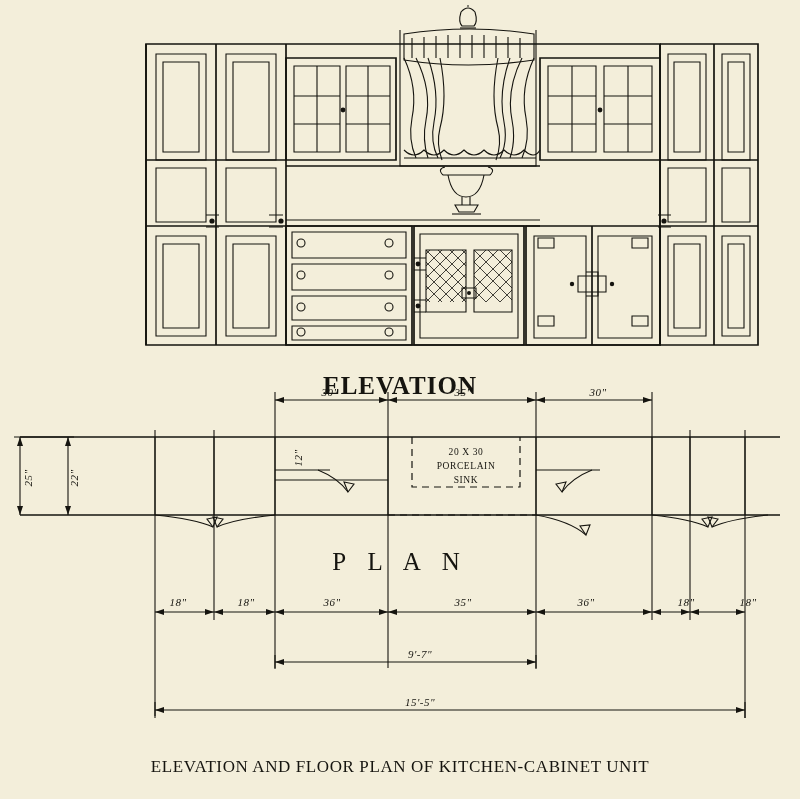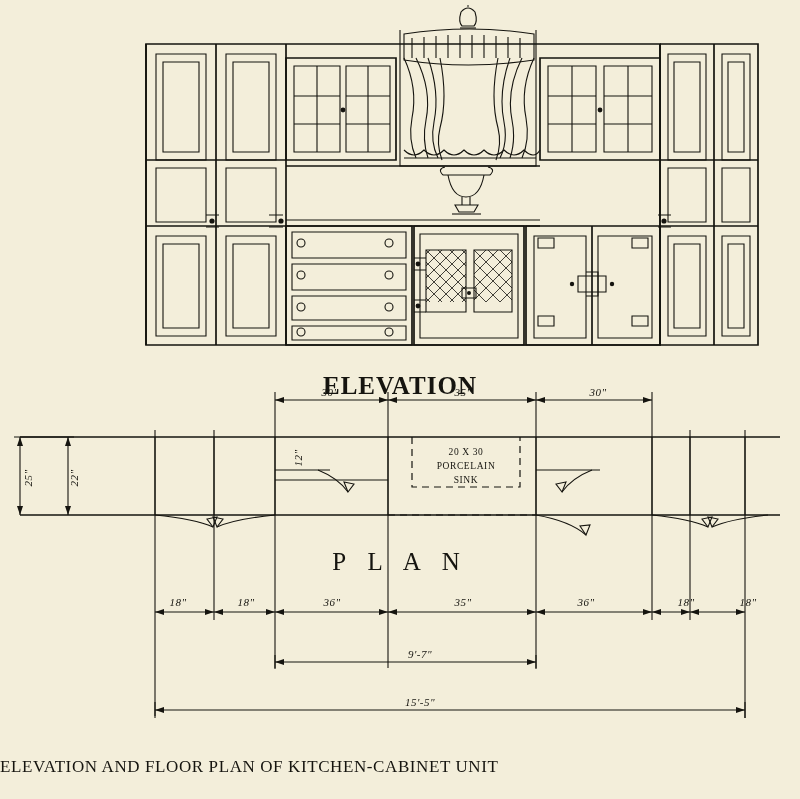--- a/index.html
+++ b/index.html
@@ -35,20 +35,21 @@
   .title-plan{
     font-family:"Liberation Serif", serif;
     font-size:25px;
     letter-spacing:8px;
     fill:#15140f;
   }
   .caption{
     position:absolute;
     left:0;right:0;
     bottom:22px;
+    text-align:center;
     font-family:"Liberation Serif", serif;
     font-size:17px;
     letter-spacing:.6px;
     color:#15140f;
   }
   .sinklbl{font-size:9.5px;letter-spacing:.6px;}
 </style>
 </head>
 <body>
 

